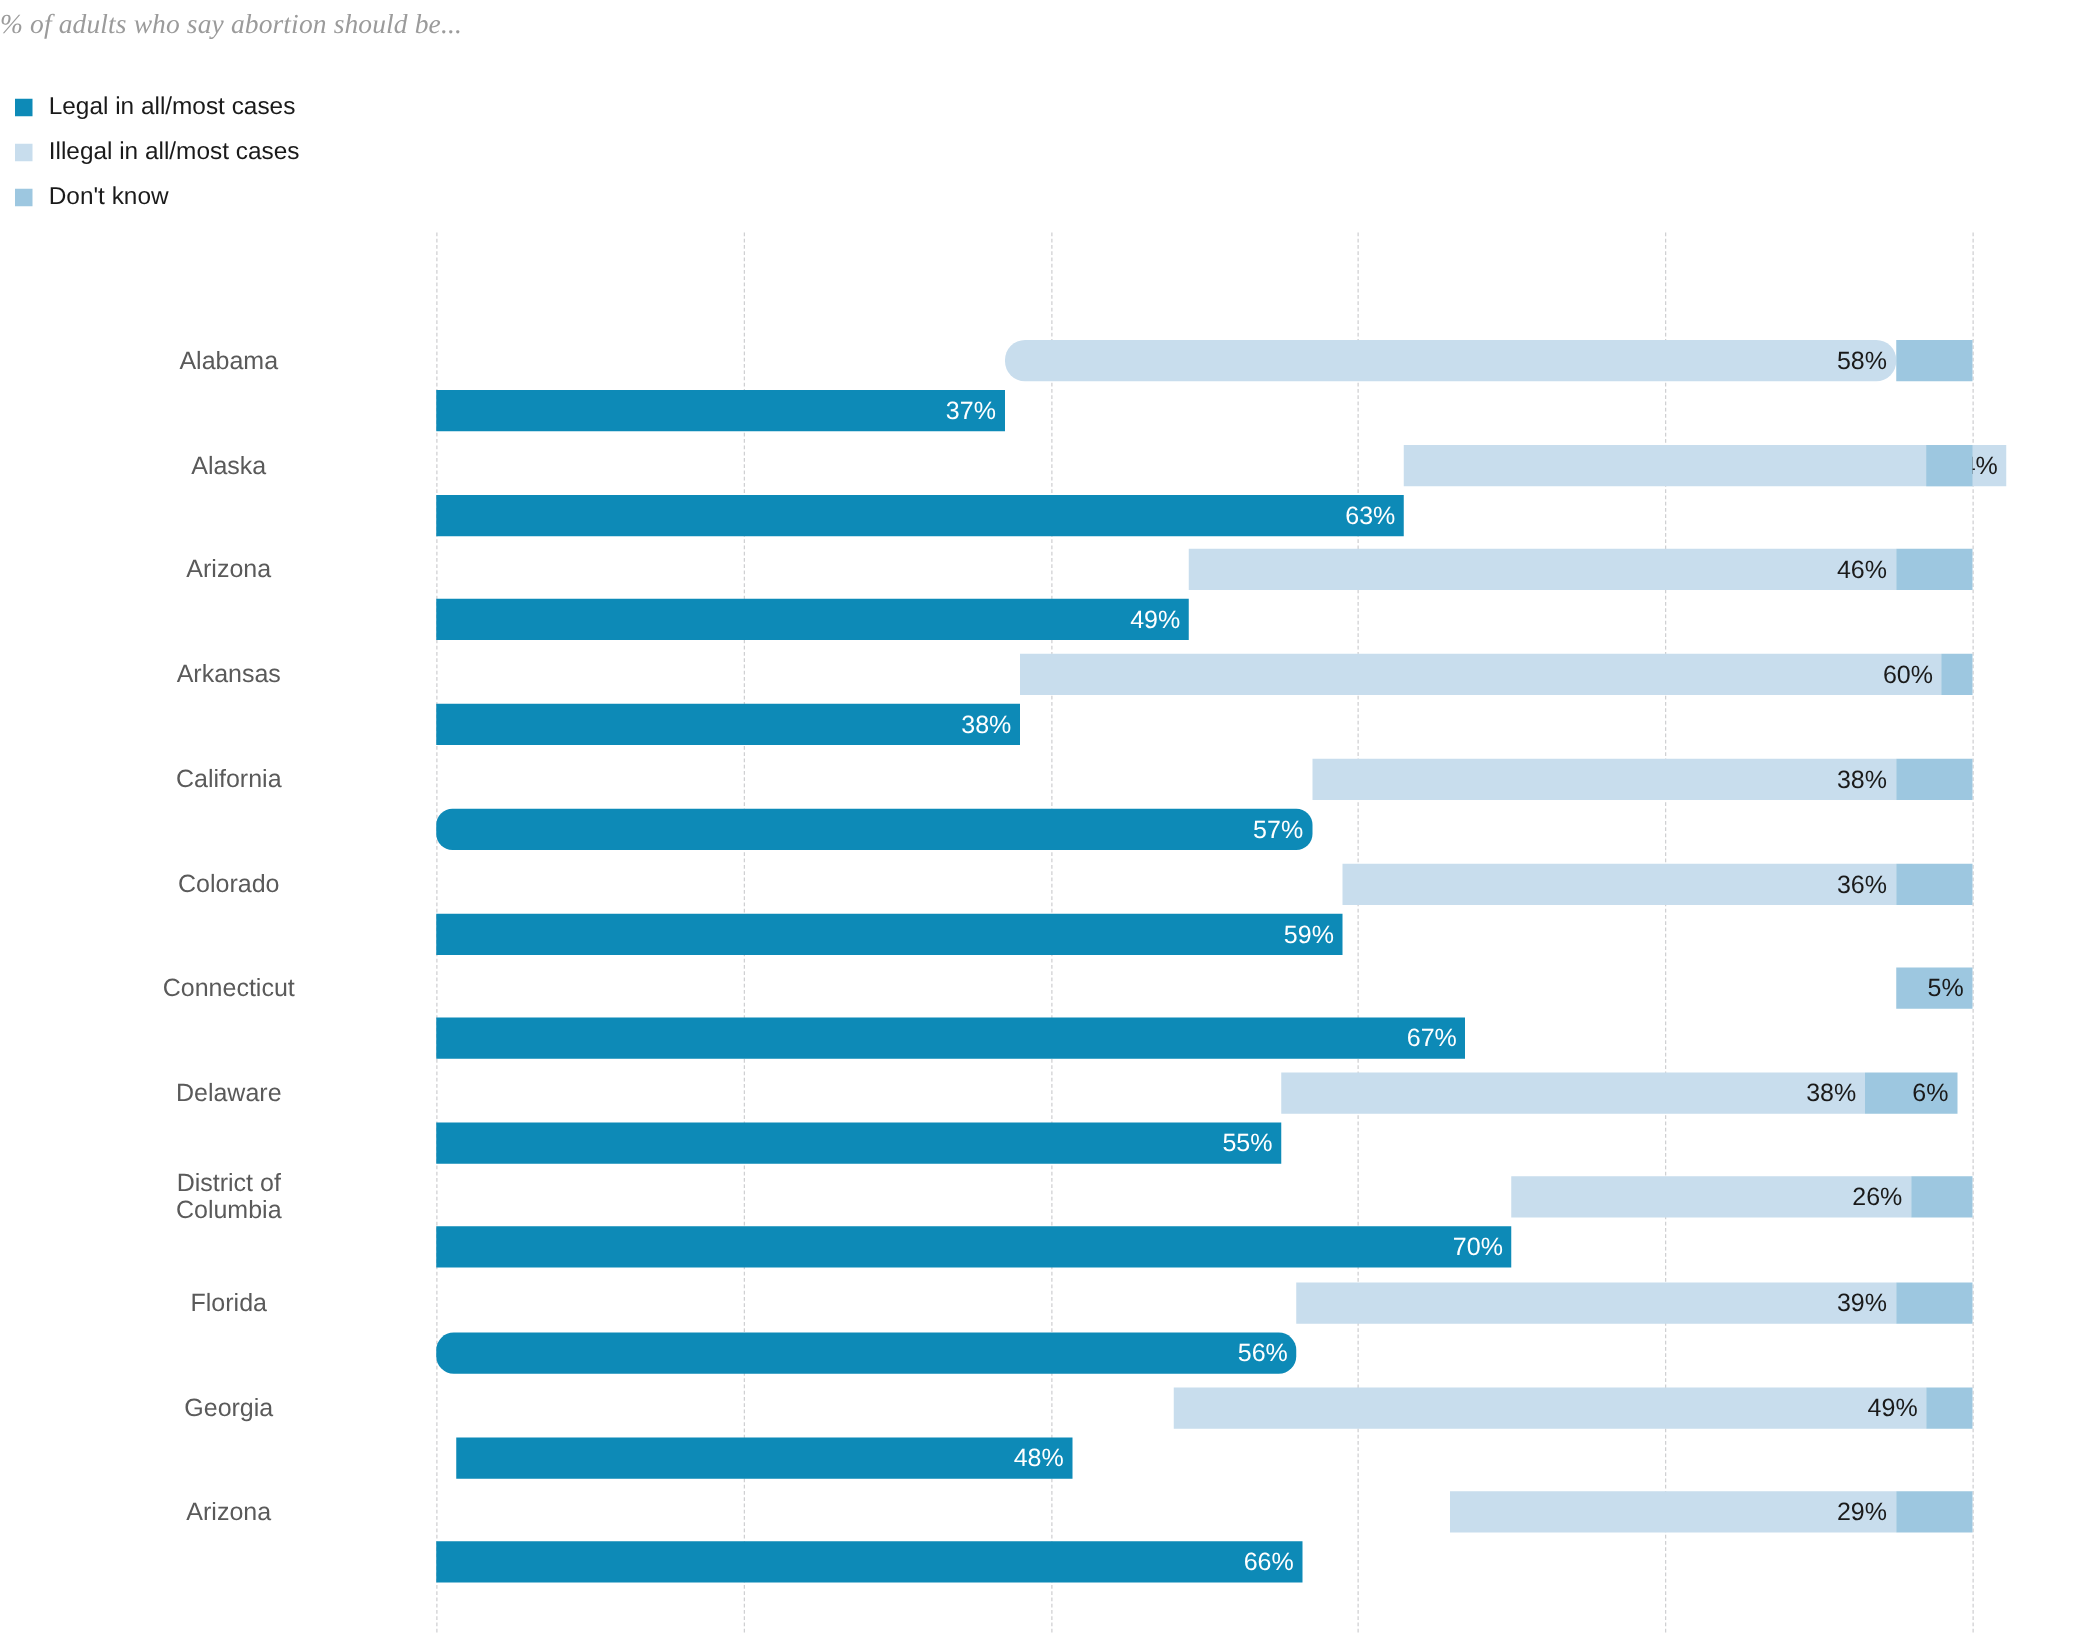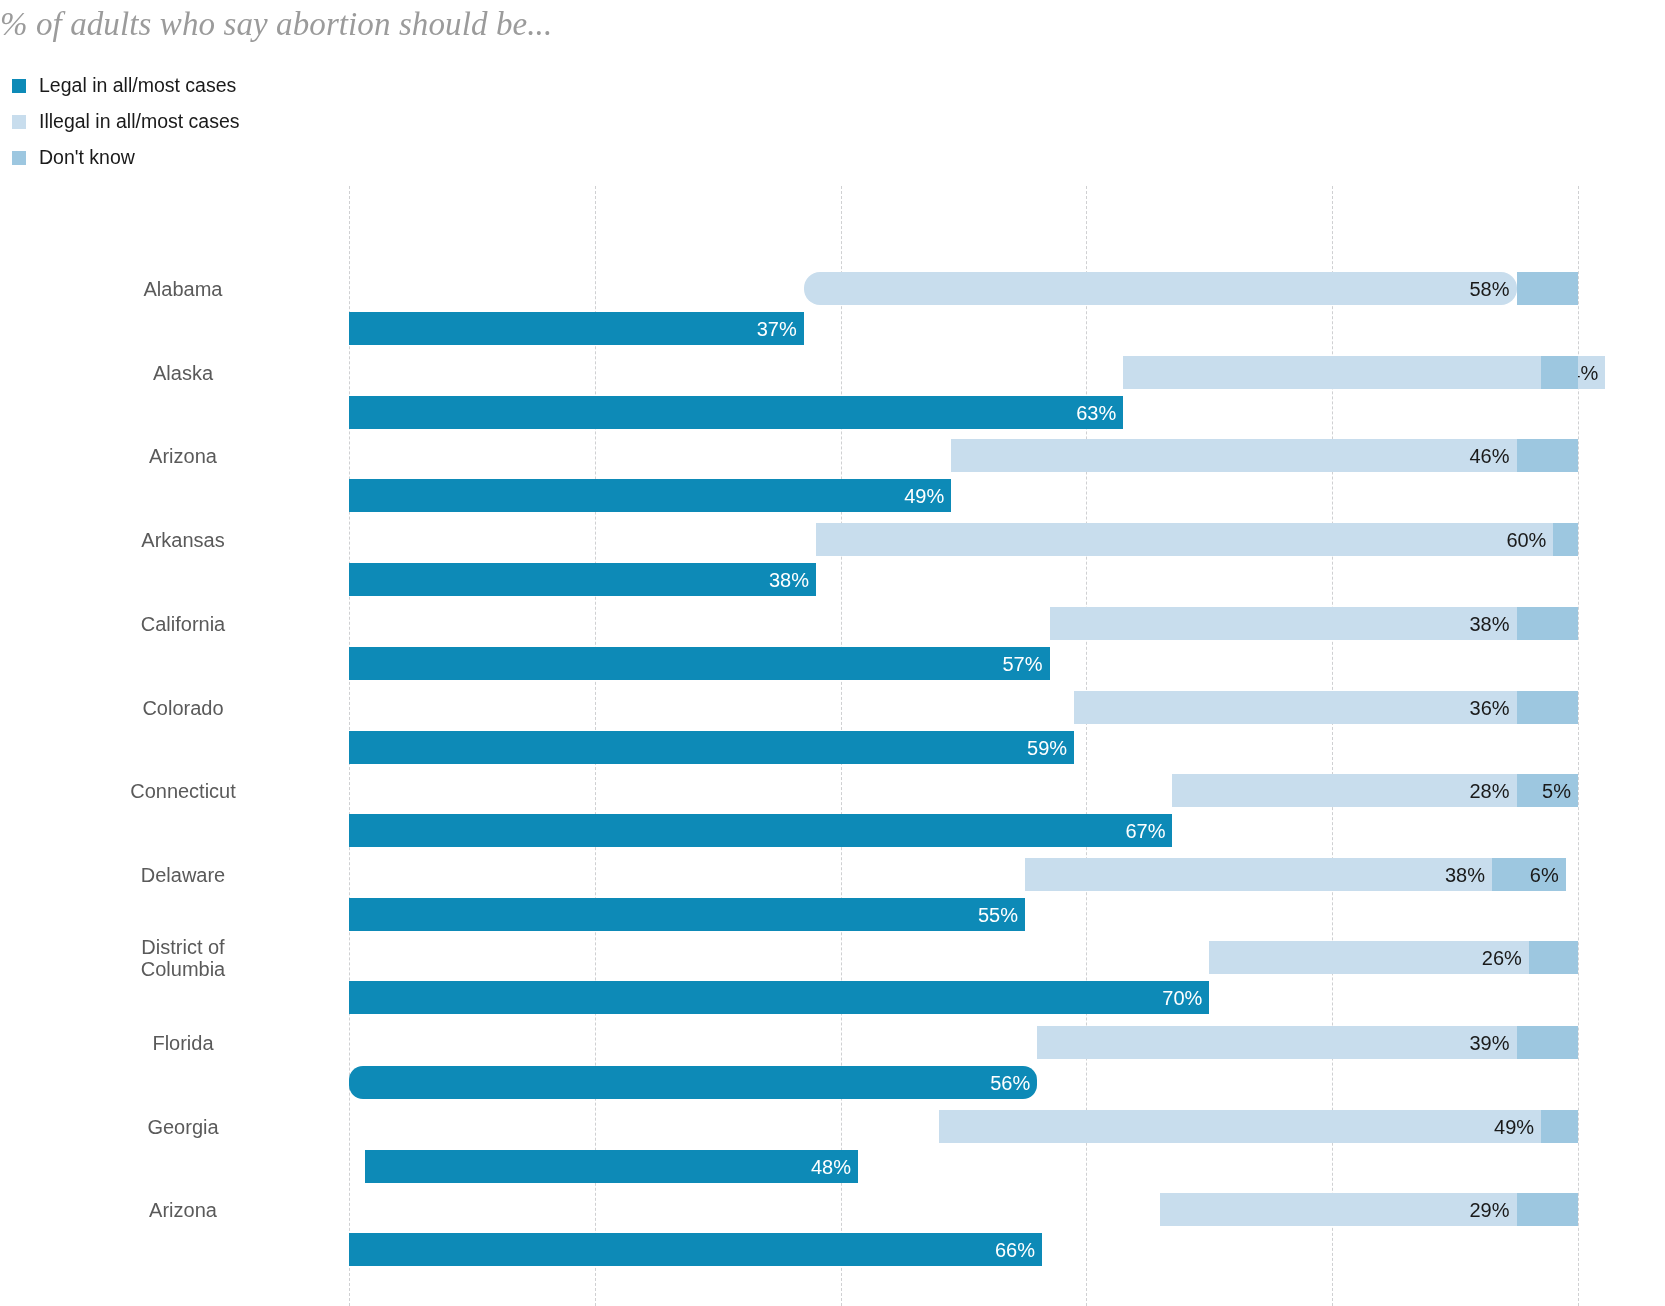--- a/index.html
+++ b/index.html
@@ -15,21 +15,21 @@
     position: relative;
   }
 
   
   #chart-title {
     position: absolute;
     left: 0px;
     top: 6px;
     font-family: "Liberation Serif", serif;
     font-style: italic;
-    font-size: 33px;
+    font-size: 22px;
     color: #9b9b9b;
     letter-spacing: 0.1px;
     white-space: nowrap;
   }
 
   
   #legend {
     position: absolute;
     left: 12px;
     top: 68px;
@@ -171,21 +171,21 @@
       <div class="seg seg-legal" style="left: 0px; width: 467.02px; background: rgb(13, 138, 183);">
         <span class="seg-val">38%</span>
       </div>
       <div class="seg seg-illegal" style="left: 467.02px; width: 737.4px; background: rgb(200, 221, 237);">
         <span class="seg-val">60%</span>
       </div>
       <div class="seg seg-dontknow" style="left: 1204.42px; width: 24.58px; background: rgb(157, 199, 224);"></div>
     </div>
     <div class="row" style="top: 421px;">
       <div class="row-label">California</div>
-      <div class="seg seg-legal" style="left: 0px; width: 700.53px; background: rgb(13, 138, 183);">
+      <div class="seg seg-legal" style="left: 0px; width: 700.53px; background: rgb(13, 138, 183); border-radius: 13px;">
         <span class="seg-val">57%</span>
       </div>
       <div class="seg seg-illegal" style="left: 700.53px; width: 467.02px; background: rgb(200, 221, 237);">
         <span class="seg-val">38%</span>
       </div>
       <div class="seg seg-dontknow" style="left: 1167.55px; width: 61.45px; background: rgb(157, 199, 224);"></div>
     </div>
     <div class="row" style="top: 505px;">
       <div class="row-label">Colorado</div>
       <div class="seg seg-legal" style="left: 0px; width: 725.11px; background: rgb(13, 138, 183);">
@@ -193,23 +193,20 @@
       </div>
       <div class="seg seg-illegal" style="left: 725.11px; width: 442.44px; background: rgb(200, 221, 237);">
         <span class="seg-val">36%</span>
       </div>
       <div class="seg seg-dontknow" style="left: 1167.55px; width: 61.45px; background: rgb(157, 199, 224);"></div>
     </div>
     <div class="row" style="top: 588px;">
       <div class="row-label">Connecticut</div>
       <div class="seg seg-legal" style="left: 0px; width: 823.43px; background: rgb(13, 138, 183);">
         <span class="seg-val">67%</span>
-      </div>
-      <div class="seg seg-illegal" style="left: 823.43px; width: 344.12px; background: rgb(200, 221, 237);">
-        <span class="seg-val">28%</span>
       </div>
       <div class="seg seg-dontknow" style="left: 1167.55px; width: 61.45px; background: rgb(157, 199, 224);">
         <span class="seg-val">5%</span>
       </div>
     </div>
     <div class="row" style="top: 672px;">
       <div class="row-label">Delaware</div>
       <div class="seg seg-legal" style="left: 0px; width: 675.95px; background: rgb(13, 138, 183);">
         <span class="seg-val">55%</span>
       </div>

